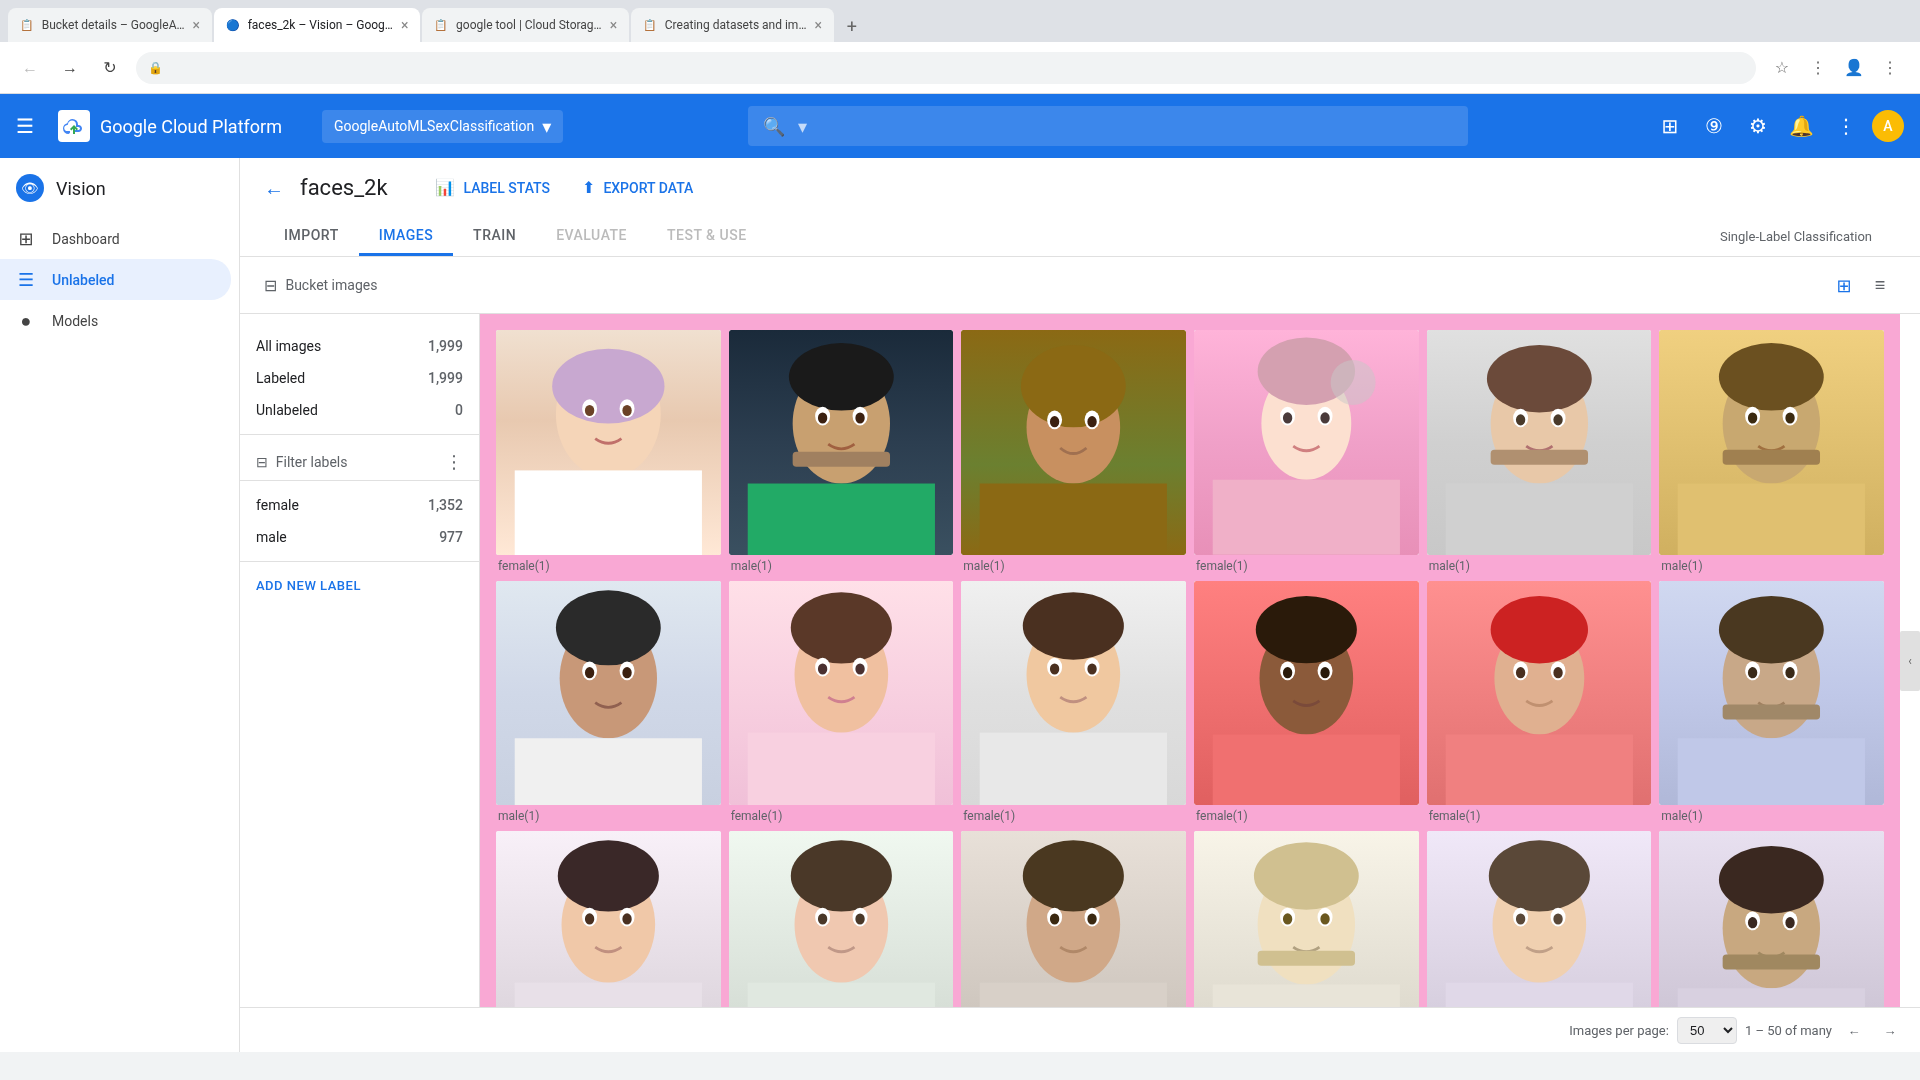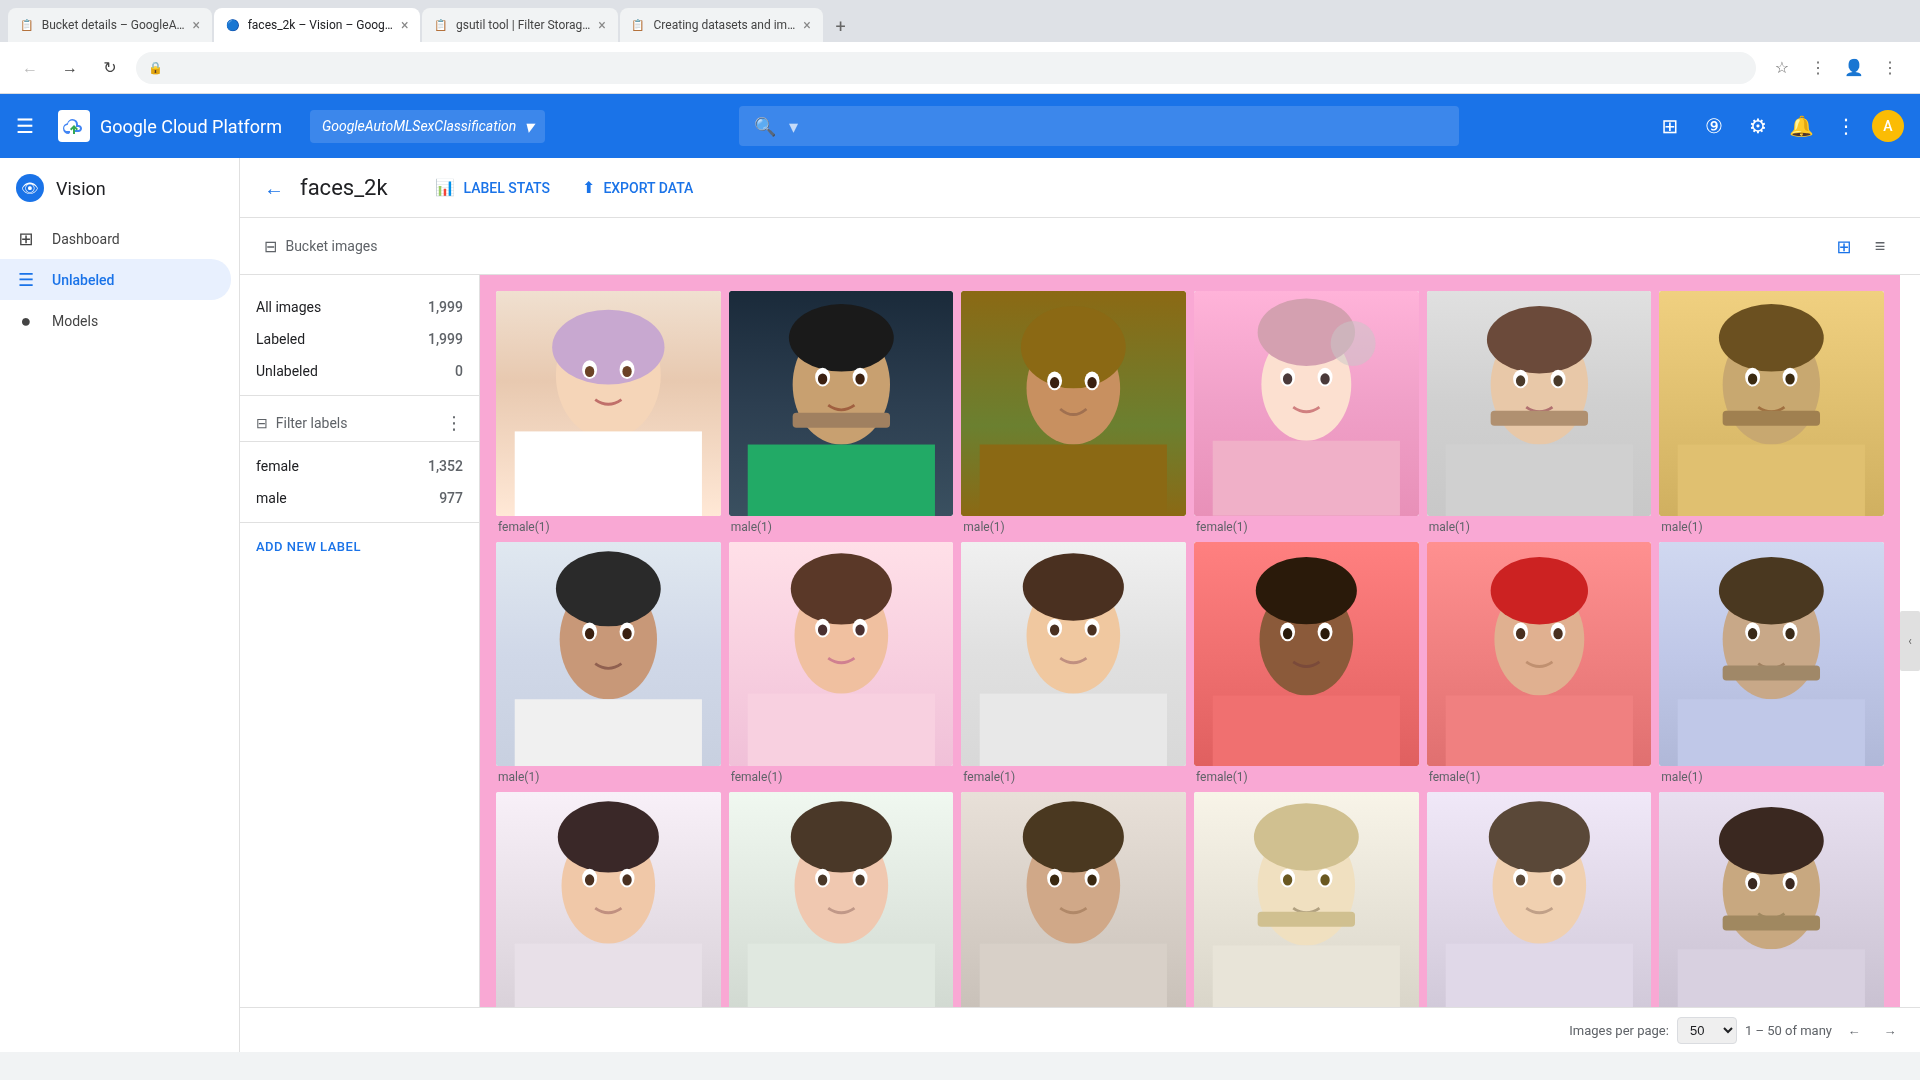--- a/index.html
+++ b/index.html
@@ -23,21 +23,21 @@
 
     
     .app { display: flex; flex-direction: column; height: calc(1080px - 70px - 52px); }
 
     
     .top-nav { height: 64px; background: #1a73e8; display: flex; align-items: center; padding: 0 16px; gap: 16px; flex-shrink: 0; }
     .menu-icon { color: #fff; font-size: 20px; cursor: pointer; margin-right: 8px; }
     .brand-logo { display: flex; align-items: center; gap: 10px; color: #fff; font-size: 18px; font-weight: 400; }
     .brand-logo-icon { width: 32px; height: 32px; background: #fff; border-radius: 4px; display: flex; align-items: center; justify-content: center; }
     .brand-logo-icon svg { width: 24px; height: 24px; }
-    .project-selector { margin-left: 12px; background: rgba(255,255,255,0.15); border-radius: 4px; padding: 6px 12px; color: #fff; display: flex; align-items: center; gap: 8px; cursor: pointer; font-size: 14px; font-style: italic; }
+    .project-selector { margin-left: 24px; background: rgba(255,255,255,0.15); border-radius: 4px; padding: 6px 12px; color: #fff; display: flex; align-items: center; gap: 8px; cursor: pointer; font-size: 14px; }
     .project-selector .chevron { font-size: 18px; }
     .nav-search { flex: 1; margin: 0 24px; }
     .search-bar { background: rgba(255,255,255,0.15); border-radius: 4px; height: 40px; display: flex; align-items: center; padding: 0 16px; gap: 12px; max-width: 720px; margin: 0 auto; }
     .search-bar input { background: transparent; border: none; outline: none; color: #fff; font-size: 14px; flex: 1; width: 100%; }
     .search-bar input::placeholder { color: rgba(255,255,255,0.7); }
     .search-icon { color: rgba(255,255,255,0.8); font-size: 18px; }
     .search-arrow { color: rgba(255,255,255,0.7); font-size: 18px; cursor: pointer; }
     .nav-actions { display: flex; align-items: center; gap: 8px; margin-left: auto; }
     .nav-action-btn { width: 36px; height: 36px; display: flex; align-items: center; justify-content: center; color: #fff; font-size: 20px; cursor: pointer; border-radius: 50%; }
     .avatar { width: 32px; height: 32px; border-radius: 50%; background: #fbbc04; display: flex; align-items: center; justify-content: center; color: #fff; font-size: 14px; font-weight: 500; cursor: pointer; }
@@ -134,21 +134,21 @@
       <span style="font-size:12px; overflow:hidden; text-overflow:ellipsis; white-space:nowrap;">Bucket details – GoogleA…</span>
       <span class="tab-close">×</span>
     </div>
     <div class="tab active">
       <span style="font-size:11px; color:#1a73e8;">🔵</span>
       <span style="font-size:12px; overflow:hidden; text-overflow:ellipsis; white-space:nowrap;">faces_2k – Vision – Goog…</span>
       <span class="tab-close">×</span>
     </div>
     <div class="tab">
       <span style="font-size:11px; color:#555;">📋</span>
-      <span style="font-size:12px; overflow:hidden; text-overflow:ellipsis; white-space:nowrap;">gsutil tool | Filter Storag…</span>
+      <span style="font-size:12px; overflow:hidden; text-overflow:ellipsis; white-space:nowrap;">google tool | Cloud Storag…</span>
       <span class="tab-close">×</span>
     </div>
     <div class="tab">
       <span style="font-size:11px; color:#555;">📋</span>
       <span style="font-size:12px; overflow:hidden; text-overflow:ellipsis; white-space:nowrap;">Creating datasets and im…</span>
       <span class="tab-close">×</span>
     </div>
     <div class="tab-new">+</div>
   </div>
 </div>
@@ -232,20 +232,38 @@
             <div class="dataset-action-btn">
               <span class="dataset-action-icon">📊</span>
               <span>LABEL STATS</span>
             </div>
             <div class="dataset-action-btn">
               <span class="dataset-action-icon">⬆</span>
               <span>EXPORT DATA</span>
             </div>
           </div>
         </div>
+        <div class="tabs">
+          <div class="tab-item">
+            <span>IMPORT</span>
+          </div>
+          <div class="tab-item images-tab">
+            <span>IMAGES</span>
+          </div>
+          <div class="tab-item">
+            <span>TRAIN</span>
+          </div>
+          <div class="tab-item disabled">
+            <span>EVALUATE</span>
+          </div>
+          <div class="tab-item disabled">
+            <span>TEST &amp; USE</span>
+          </div>
+          <span class="classification-label">Single-Label Classification</span>
+        </div>
       </div>
 
       <div class="filter-bar">
         <div class="filter-left">
           <span class="filter-icon">⊟</span>
           <span>Bucket images</span>
         </div>
         <div class="view-btns">
           <div class="view-btn active">⊞</div>
           <div class="view-btn">≡</div>

